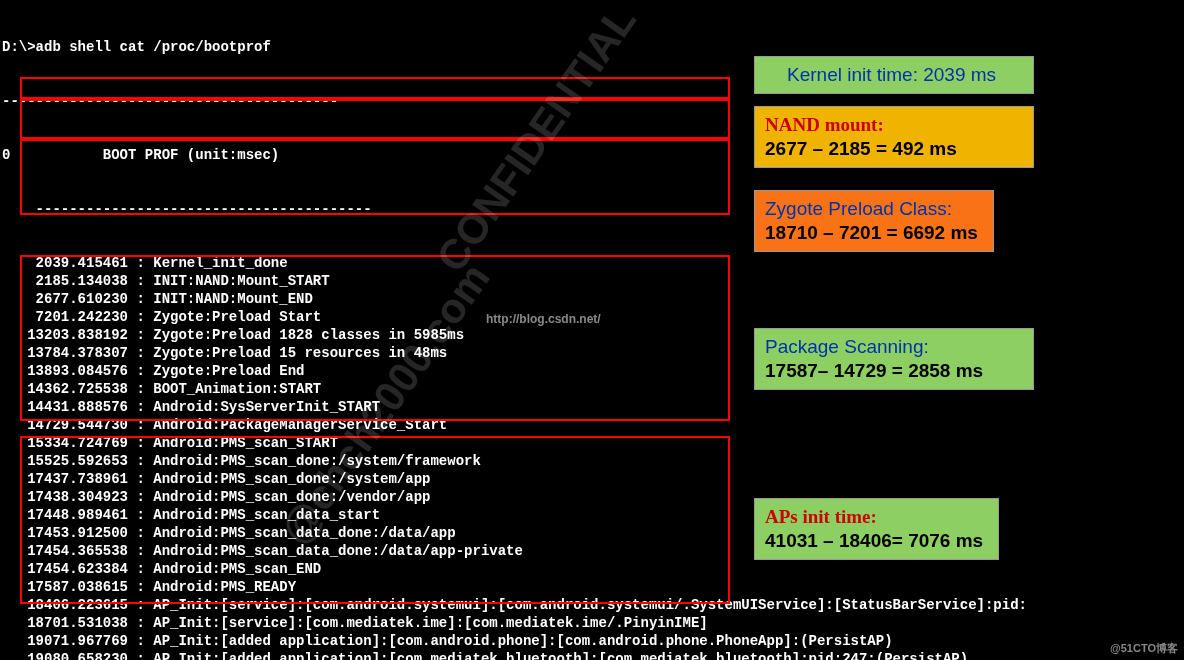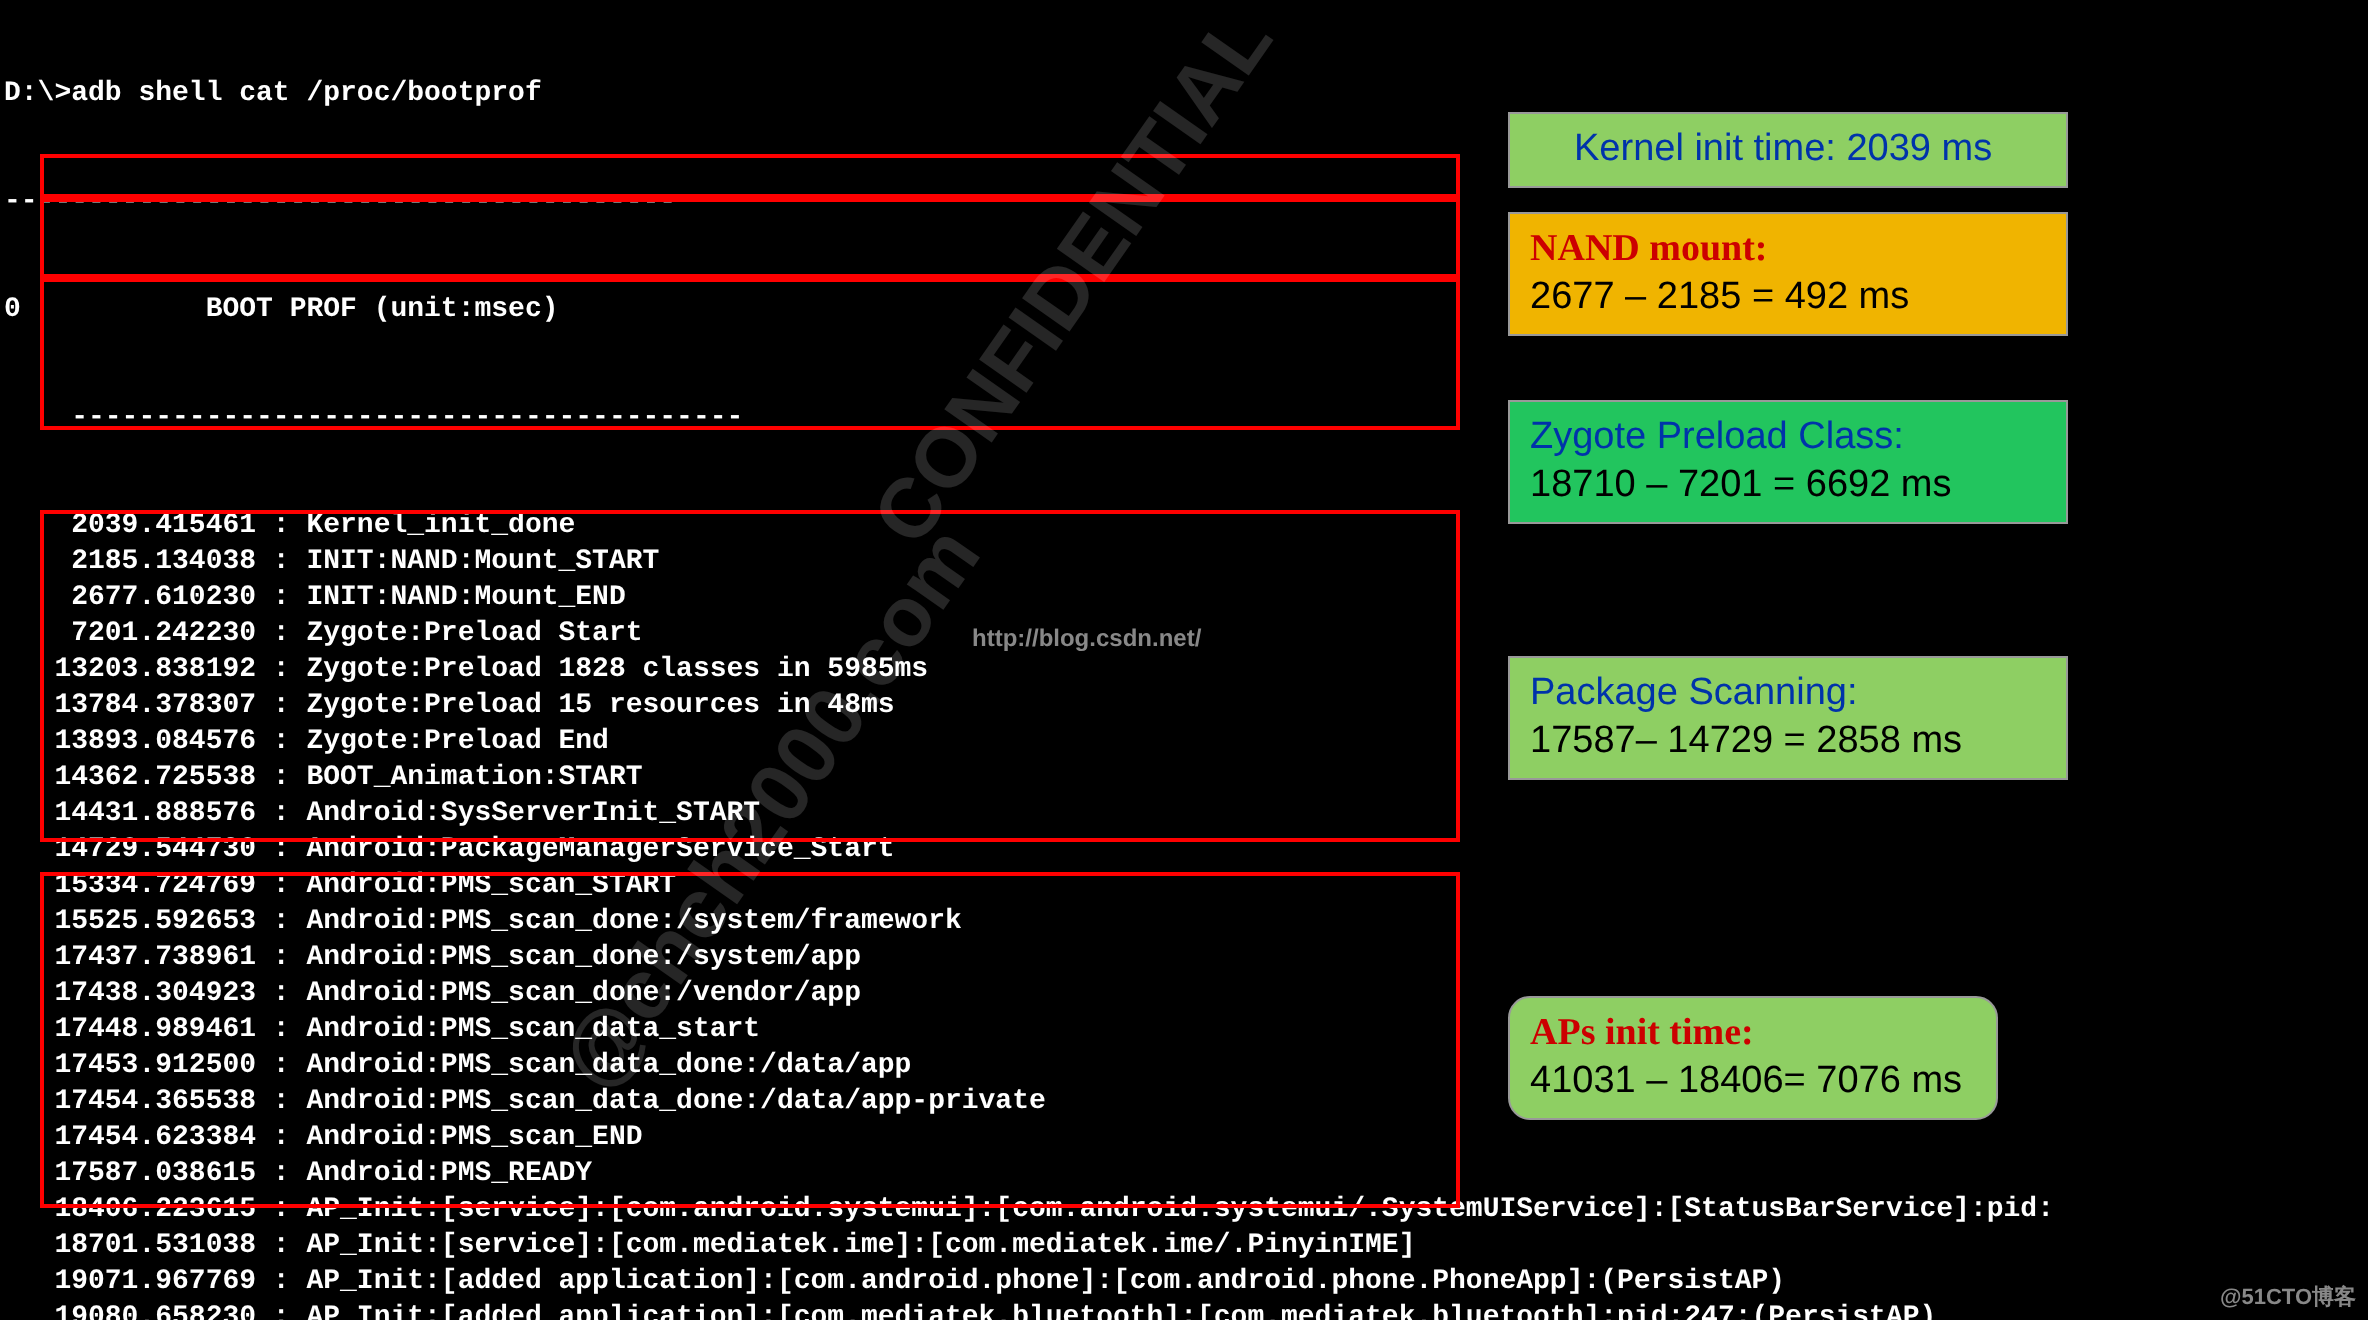--- a/index.html
+++ b/index.html
@@ -29,21 +29,21 @@
     position:absolute;
     border:1px solid #999;
     padding:6px 10px;
     font-family:Arial,Helvetica,sans-serif;
     font-size:19px;
     line-height:24px;
     font-weight:normal;
   }
   .callout .title { color:#0033aa; }
   .callout .red { color:#cc0000; font-weight:bold;font-family:Liberation Serif, serif; }
-  .callout .black { color:#000; }
+  .callout .black { color:#000;font-weight:bold; }
   .watermark {
     position:absolute;
     font-size:42px;
     color:rgba(255,255,255,.15);
     font-family:Arial,sans-serif;
     transform:rotate(-55deg);
     pointer-events:none;
   }
   .url-wm {
     position:absolute;
@@ -74,29 +74,29 @@
 <div class="red-box" style="left:20px; top:255px; width:710px; height:166px;"></div>
 <div class="red-box" style="left:20px; top:436px; width:710px; height:168px;"></div>
 
 <div class="callout" style="left:754px; top:56px; width:280px; background:#8ecf63;padding-left:32px;">
   <span class="title">Kernel init time: </span><span class="title">2039 ms</span>
 </div>
 <div class="callout" style="left:754px; top:106px; width:280px; background:#f0b400;">
   <span class="red">NAND mount:</span><br>
   <span class="black">2677 – 2185 = 492 ms</span>
 </div>
-<div class="callout" style="left:754px; top:200px; width:280px; background:#22c55e;">
+<div class="callout" style="left:754px; top:190px; width:240px; background:#f97316;">
   <span class="title">Zygote Preload Class:</span><br>
   <span class="black">18710 – 7201 = 6692 ms</span>
 </div>
 <div class="callout" style="left:754px; top:328px; width:280px; background:#8ecf63;">
   <span class="title">Package Scanning:</span><br>
   <span class="black">17587– 14729 = 2858 ms</span>
 </div>
-<div class="callout" style="left:754px; top:498px; width:245px; background:#8ecf63;border-radius:11px;">
+<div class="callout" style="left:754px; top:498px; width:245px; background:#8ecf63;">
   <span class="red">APs init time:</span><br>
   <span class="black">41031 – 18406= 7076 ms</span>
 </div>
 
 <div class="watermark" style="left:380px; top:115px;">CONFIDENTIAL</div>
 <div class="watermark" style="left:220px; top:380px;">@chch2000.com</div>
 <div class="url-wm" style="left:486px; top:312px;">http://blog.csdn.net/</div>
 <div class="footer-wm">@51CTO博客</div>
 
 </body></html>

